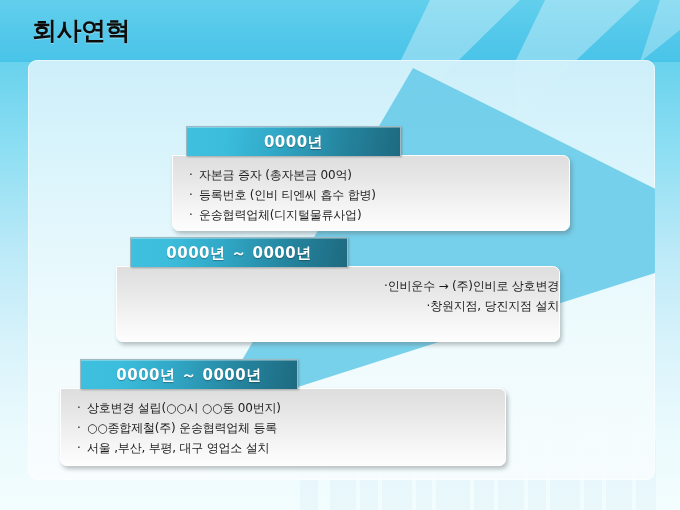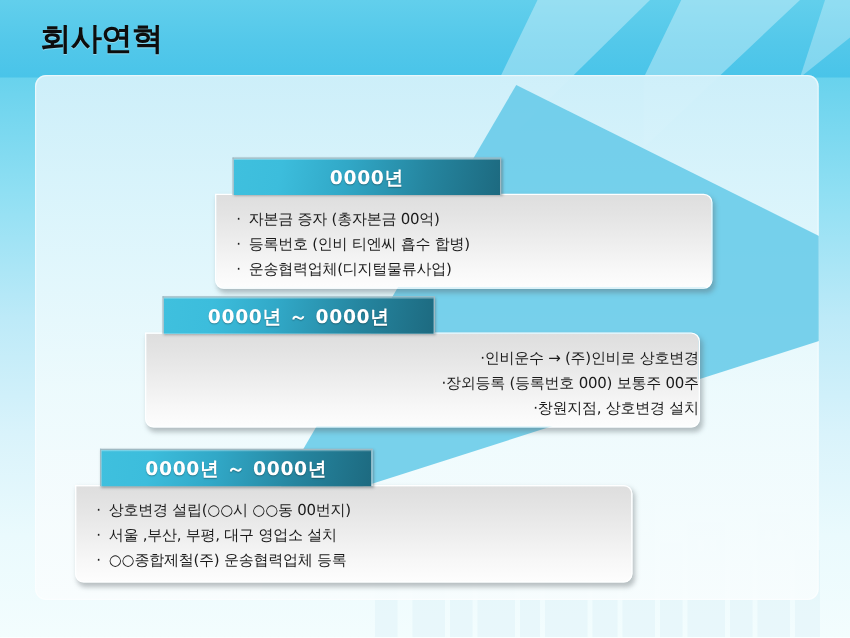--- a/index.html
+++ b/index.html
@@ -226,27 +226,26 @@
       <div class="bullet-row"><span class="dot">·</span><span>자본금 증자 (총자본금 00억)</span></div>
       <div class="bullet-row"><span class="dot">·</span><span>등록번호 (인비 티엔씨 흡수 합병)</span></div>
       <div class="bullet-row"><span class="dot">·</span><span>운송협력업체(디지털물류사업)</span></div>
     </div>
   </div>
 
   <div class="block" id="block-2">
     <div class="tab">0000년 ～  0000년</div>
     <div class="panel">
       <div class="bullet-row"><span class="dot">·</span><span>인비운수 → (주)인비로 상호변경</span></div>
-      <div class="bullet-row"><span class="dot">·</span><span>장외등록 (등록번호 000)   보통주 00주</span></div>
-      <div class="bullet-row"><span class="dot">·</span><span>창원지점, 상호변경 설치</span></div>
+      <div class="bullet-row"><span class="dot">·</span><span>창원지점, 당진지점 설치</span></div>
     </div>
   </div>
 
   <div class="block" id="block-3">
     <div class="tab">0000년 ～  0000년</div>
     <div class="panel">
       <div class="bullet-row"><span class="dot">·</span><span>상호변경 설립(○○시 ○○동 00번지)</span></div>
+      <div class="bullet-row"><span class="dot">·</span><span>○○종합제철(주) 운송협력업체 등록</span></div>
       <div class="bullet-row"><span class="dot">·</span><span>서울 ,부산, 부평, 대구 영업소 설치</span></div>
-      <div class="bullet-row"><span class="dot">·</span><span>○○종합제철(주) 운송협력업체 등록</span></div>
     </div>
   </div>
 
 </div>
 
 </body></html>

